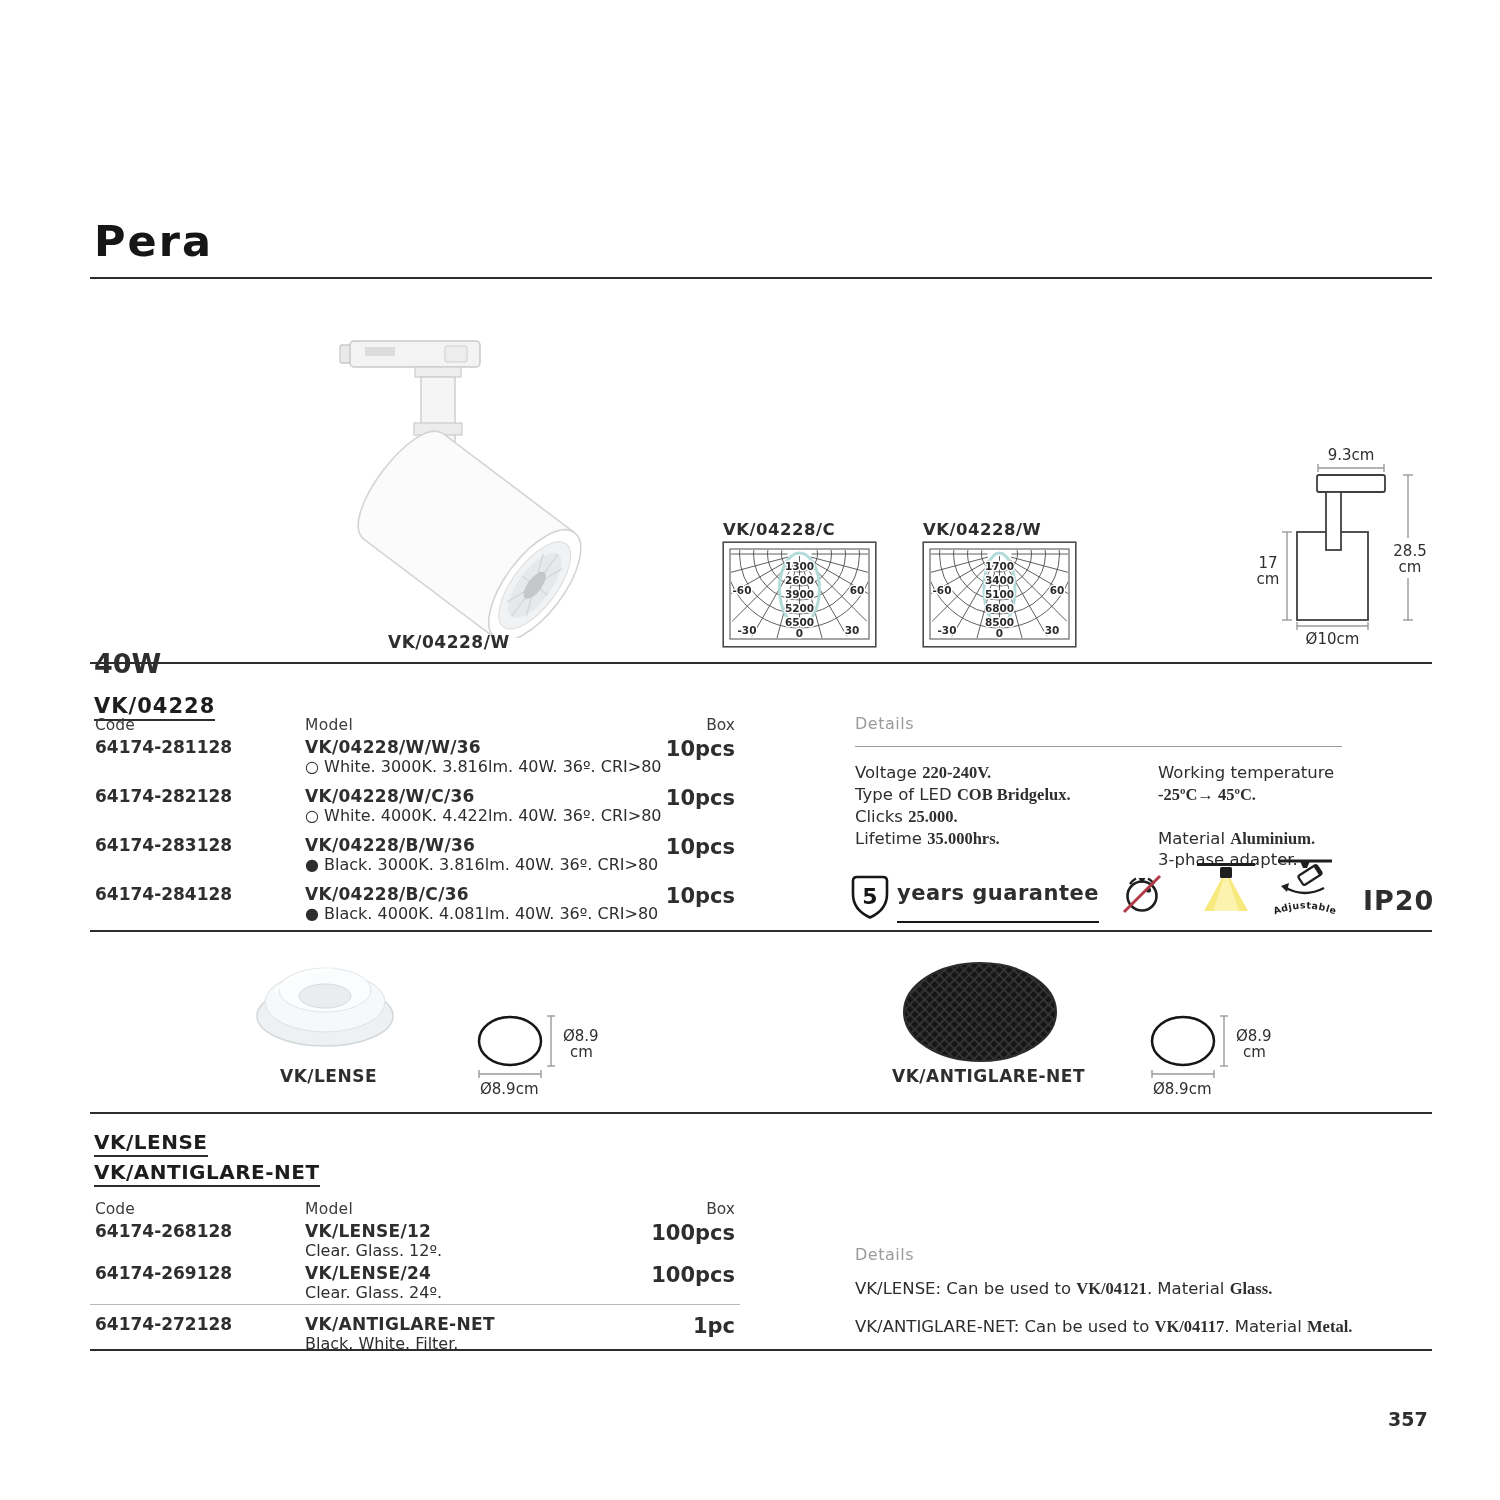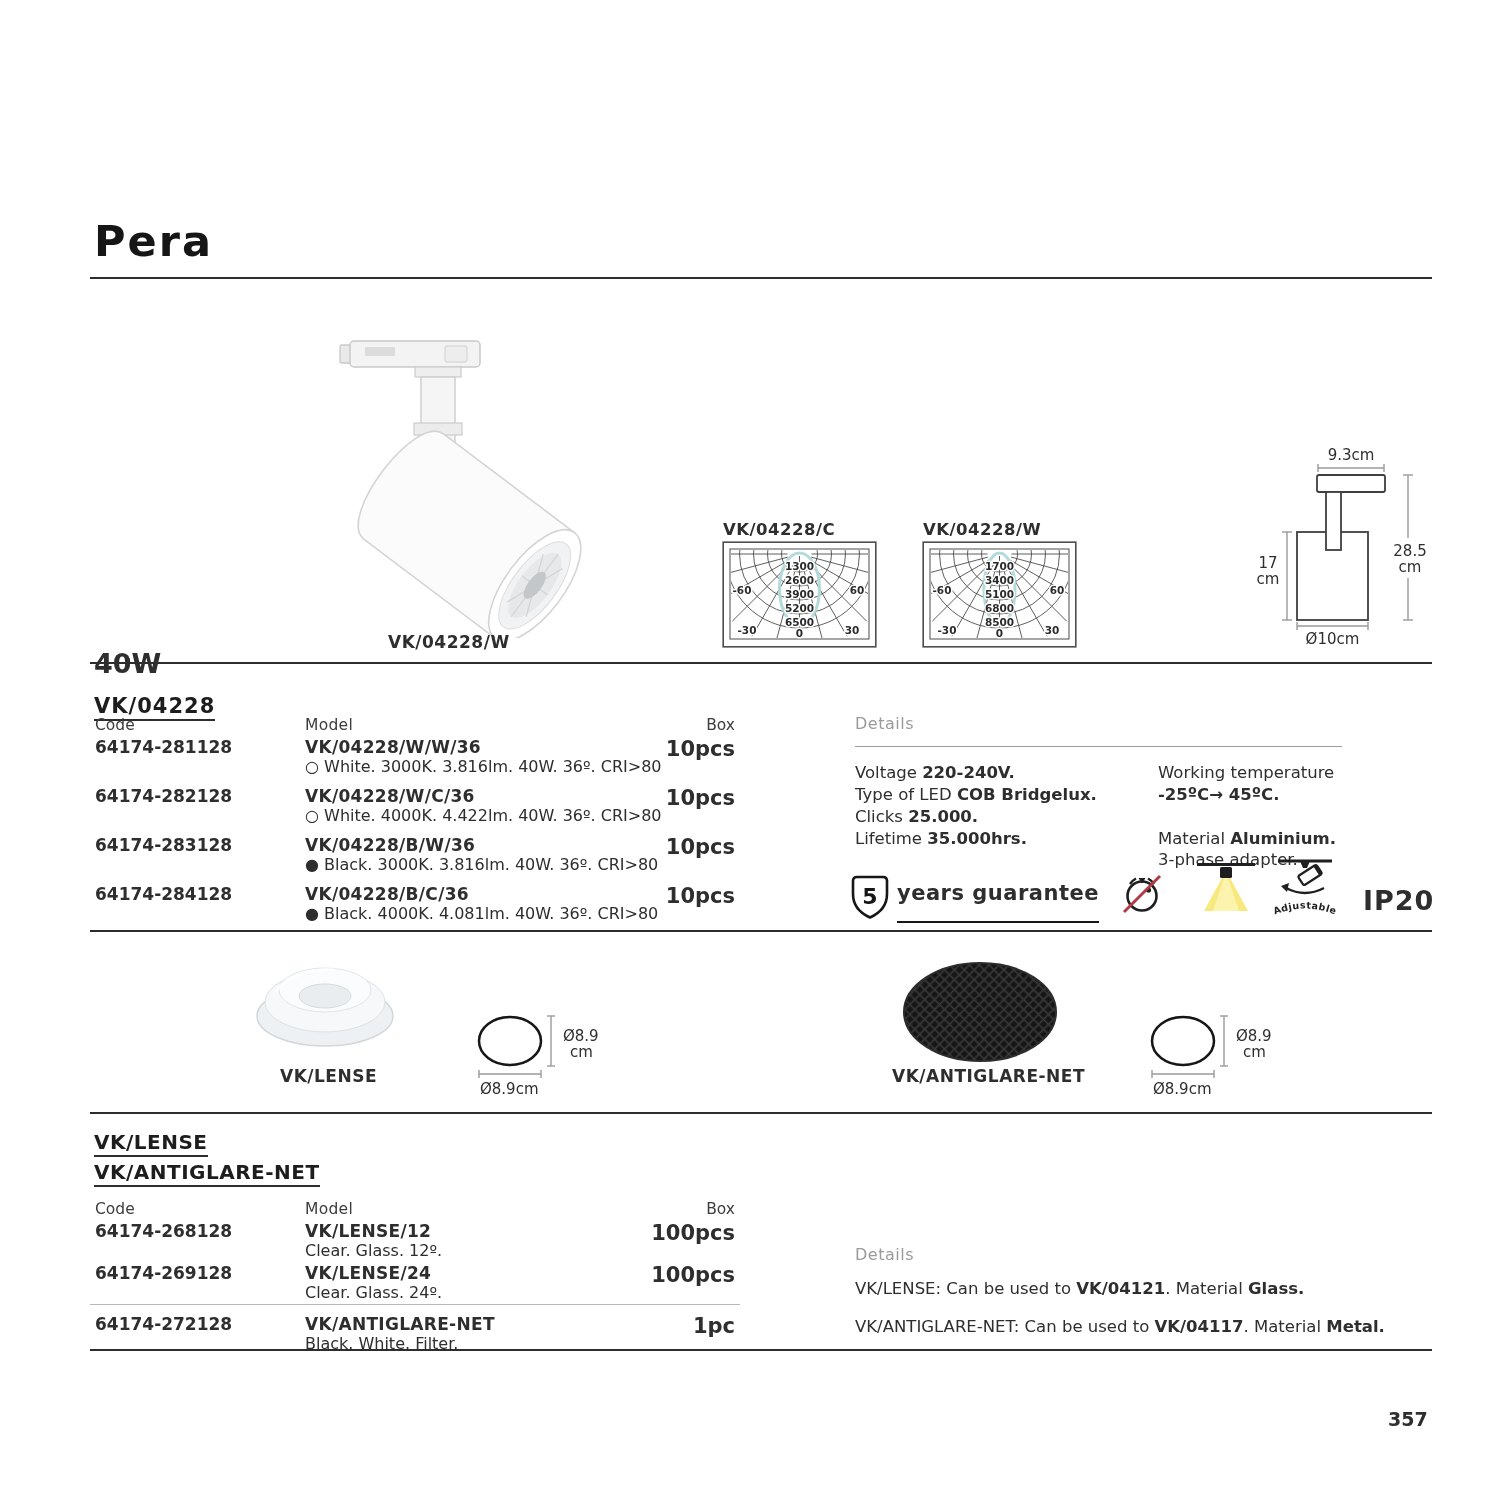--- a/index.html
+++ b/index.html
@@ -16,21 +16,21 @@
   .pmlabel{font-size:16.5px;font-weight:bold;letter-spacing:.5px;}
   .row{position:absolute;left:95px;width:640px;}
   .c-code{position:absolute;left:0;top:0;font-weight:bold;font-size:17px;white-space:nowrap;}
   .c-model{position:absolute;left:210px;top:0;font-weight:bold;font-size:17px;letter-spacing:.3px;white-space:nowrap;}
   .c-box{position:absolute;right:0;top:0;font-weight:bold;font-size:21px;}
   .c-desc{position:absolute;left:210px;top:20px;font-size:16px;white-space:nowrap;}
   .c-desc b{font-weight:normal;}
   .thead .c-code,.thead .c-model,.thead .c-box{font-weight:normal;font-size:15.5px;color:#3d3d3d;}
   .dt-head{font-size:16px;color:#9a9a9a;letter-spacing:.5px;}
   .dt-line{font-size:16.5px;white-space:nowrap;}
-  .dt-line b{font-weight:bold;}
+  .dt-line b{font-weight:bold;font-family:Liberation Serif, serif;}
   .guar{font-size:21px;font-weight:bold;letter-spacing:.5px;border-bottom:2.5px solid #161616;padding-bottom:16px;}
   .ip{font-size:27px;font-weight:bold;letter-spacing:1px;}
   .acccap{font-size:17px;font-weight:bold;letter-spacing:.5px;}
   .s2head{font-size:20px;font-weight:bold;letter-spacing:.5px;color:#1d1d1d;
           border-bottom:2px solid #2d2d2d;padding-bottom:1px;display:inline-block;}
   .pagenum{left:1388px;top:1408px;font-size:19px;font-weight:bold;}
   .pv{font:bold 10.5px "DejaVu Sans",sans-serif;fill:#2b2b2b;text-anchor:middle;
       paint-order:stroke;stroke:#fff;stroke-width:3px;stroke-linejoin:round;}
   .dimtxt{font:15px "DejaVu Sans",sans-serif;fill:#2e2e2e;}
   .dimmid{text-anchor:middle;}

